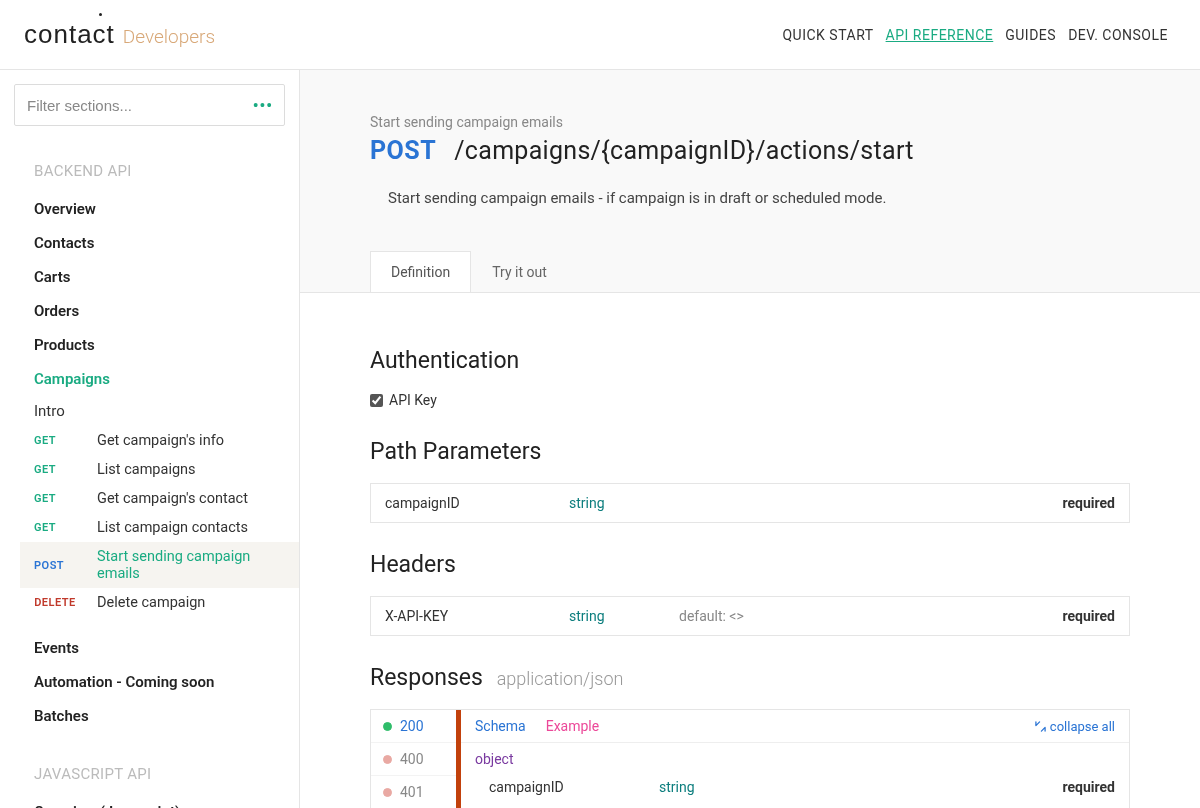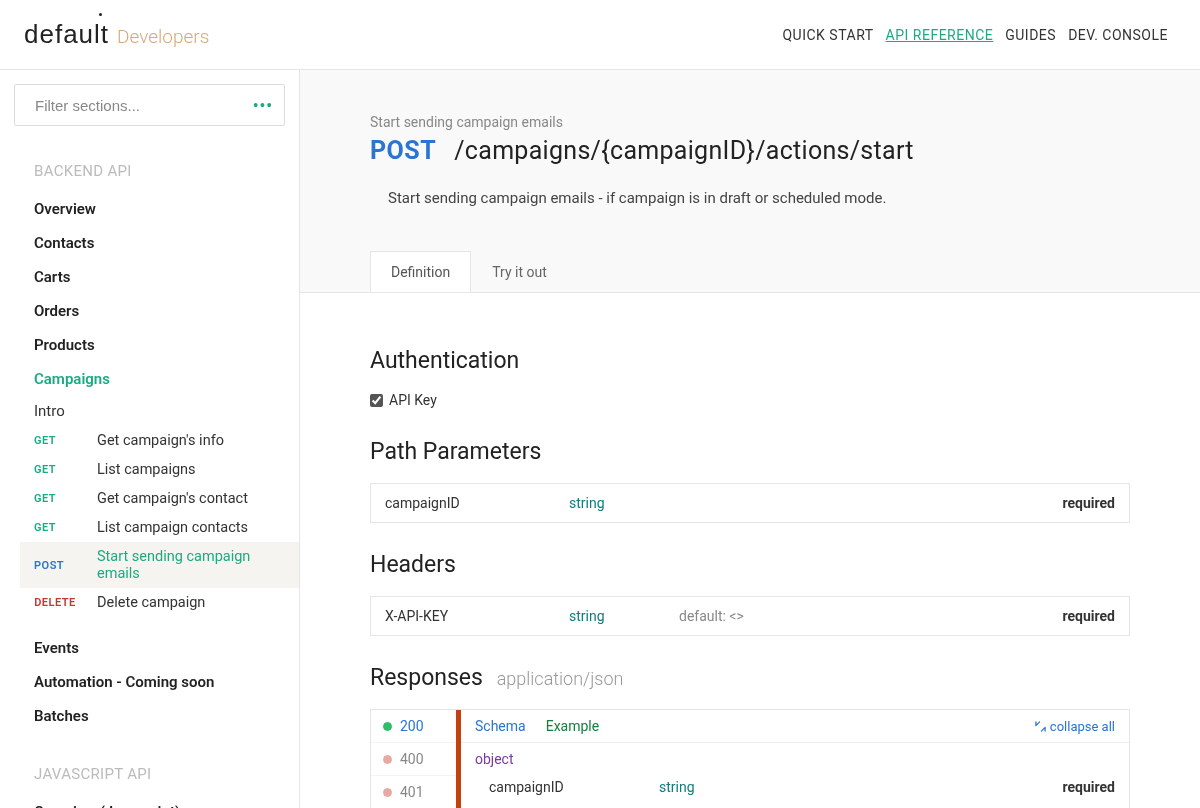--- a/index.html
+++ b/index.html
@@ -13,21 +13,21 @@
   .dev-label { font-size: 19px; color: #d8a878; font-weight: 300; }
   .top-nav { display: flex; gap: 12px; align-items: flex-end; }
   .top-nav a { text-decoration: none; color: #333; font-size: 14px; letter-spacing: 0.5px; cursor: pointer; }
   .top-nav a.active { color: #1aab82; text-decoration: underline; }
   
   .layout { display: flex; height: 738px; }
   
   
   .sidebar { width: 300px; border-right: 1px solid #e5e5e5; padding: 14px; overflow-y: auto; }
   .filter-wrap { position: relative; margin-bottom: 26px; }
-  .filter-input { width: 100%; height: 42px; border: 1px solid #dcdcdc; border-radius: 2px; padding: 0 40px 0 20px; font-size: 15px; color: #444; }
+  .filter-input { width: 100%; height: 42px; border: 1px solid #dcdcdc; border-radius: 2px; padding: 0 40px 0 12px; font-size: 15px; color: #444; }
   .filter-input::placeholder { color: #888; }
   .filter-dots { position: absolute; right: 12px; top: 50%; transform: translateY(-50%); color: #1aab82; font-size: 16px; letter-spacing: 1px; font-weight: bold; cursor: pointer; }
   
   .sb-section { margin-bottom: 4px; margin-left: 20px; }
   .sb-heading { color: #bbb; font-size: 15px; font-weight: 400; letter-spacing: 0.3px; padding: 10px 0 12px; }
   .sb-item { display: block; padding: 8px 0; font-size: 15px; font-weight: 600; color: #222; cursor: pointer; text-decoration: none; }
   .sb-item.active { color: #1aab82; }
   .sb-sub { padding: 6px 0 6px 0; display:flex; align-items:center; gap: 21px; font-size: 14.5px; color:#333; cursor:pointer; }
   .sb-sub.active { background: #f6f4f0; margin: 0 -14px; padding-left: 14px; padding-right:14px; }
   .sb-sub.active .sb-text { color: #1aab82; }
@@ -67,36 +67,36 @@
   .prow .c4 { color: #333; font-weight: 700;}
   
   .resp-wrap { display:flex; border:1px solid #e5e5e5; }
   .resp-codes { width: 90px; border-right:5px solid #c2410c; }
   .rcode { display:flex; align-items:center; gap:8px; padding: 8px 12px; font-size:14px; color:#888; cursor:pointer; border-bottom:1px solid #f3f3f3;}
   .rcode .dot { width:9px; height:9px; border-radius:50%; background:#e9a9a3; border:1px solid #e9a9a3;}
   .rcode.active { color:#2a74d4; }
   .rcode.active .dot { background:#2fbd6a; border-color:#2fbd6a;}
   .resp-body { flex:1; }
   .resp-tabs { display:flex; align-items:center; padding: 8px 14px; border-bottom:1px solid #eee; font-size:14px;}
-  .resp-tabs .rt { margin-right:20px; cursor:pointer; color:#15803d;}
+  .resp-tabs .rt { margin-right:20px; cursor:pointer; color:#ec4899;}
   .resp-tabs .rt.active { color:#2a74d4;}
   .resp-tabs .collapse { margin-left:auto; color:#2a74d4; font-size:13px; cursor:pointer; display:flex; align-items:center; gap:4px;}
   .schema { padding:8px 14px; font-size:14px;}
   .schema .obj { color:#7a3aa0; margin-bottom:6px;}
   .schema .srow { display:flex; padding:6px 0 6px 14px;}
   .schema .srow .s1 { width:170px; color:#333;}
   .schema .srow .s2 { flex:1; color:#0b7d7d;}
   .schema .srow .s3 { color:#333; font-weight:700;}
 </style>
 </head>
 <body>
 
 <div class="header">
   <div class="logo-wrap">
-    <span class="logo">default</span>
+    <span class="logo">contact</span>
     <span class="dev-label">Developers</span>
   </div>
   <nav class="top-nav" id="topnav">
       <a>QUICK START</a>
       <a class="active">API REFERENCE</a>
       <a>GUIDES</a>
       <a>DEV. CONSOLE</a>
     </nav>
 </div>
 

